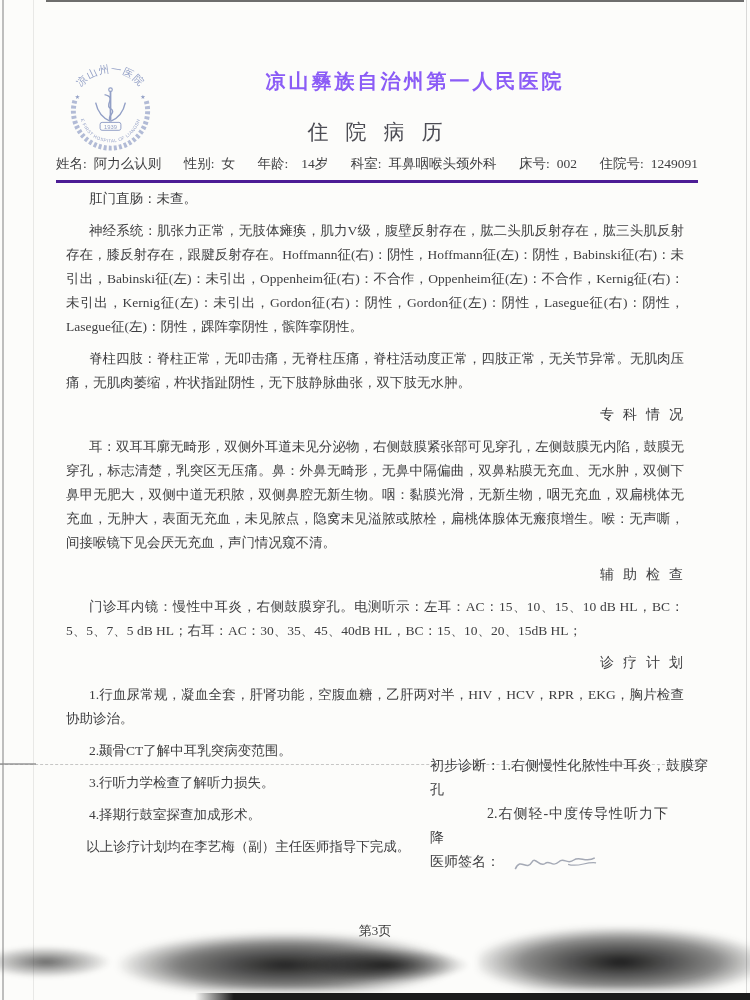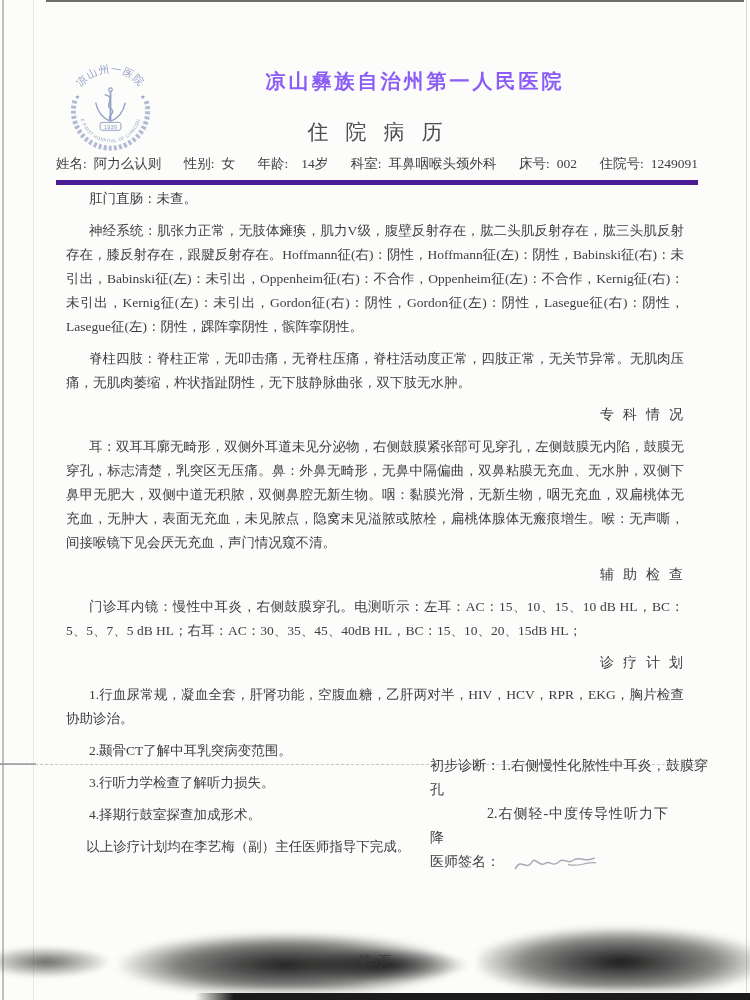--- a/index.html
+++ b/index.html
@@ -22,21 +22,21 @@
     position:absolute; left:120px; right:40px; top:68px; text-align:center;
     font-size:20px; font-weight:600; letter-spacing:3px; color:#8b5cf6; margin:0;
   }
   .doc-title {
     position:absolute; left:0; right:0; top:118px; text-align:center;
     font-size:21px; font-weight:500; letter-spacing:17px; text-indent:17px; color:#4c4c54; margin:0;
   }
   
   .patient-row {
     position:absolute; left:56px; right:52px; top:155px; padding-bottom:7px;
-    border-bottom:5px solid #4c1d95;
+    border-bottom:3px solid #4c1d95;
     display:flex; justify-content:space-between;
     font-size:13.5px; white-space:nowrap;
   }
   .patient-row .val { margin-left:7px; }
   .patient-row .val-wide { margin-left:13px; }
   
   .body-text {
     position:absolute; left:58px; width:634px; top:179px;
     font-size:13.5px; line-height:24px; text-align:justify;
   }
@@ -49,21 +49,21 @@
   
   .diagnosis {
     position:absolute; left:430px; top:754px; width:278px;
     font-size:14px; line-height:24px; text-align:justify;
   }
   .diagnosis p { margin:0; }
   .diagnosis .item2 { text-indent:57px; padding-right:40px; }
   .sig-row { margin-top:5px; white-space:nowrap; }
   .sig-svg { vertical-align:middle; margin-left:8px; opacity:.8; transform:rotate(-3deg); }
   
-  .page-num { position:absolute; left:0; right:0; top:952px; text-align:center; font-size:13px; color:#3a3a3a; z-index:3; }
+  .page-num { position:absolute; left:0; right:0; top:922px; text-align:center; font-size:13px; color:#3a3a3a; z-index:3; }
   
   .smudge { position:absolute; z-index:2; pointer-events:none; }
   .sm1 { left:118px; top:933px; width:335px; height:58px;
     background:radial-gradient(ellipse at 50% 55%, rgba(12,12,12,.92) 0%, rgba(20,20,20,.55) 45%, rgba(20,20,20,0) 72%);
     filter:blur(3px); }
   .sm1b { left:300px; top:948px; width:170px; height:34px;
     background:radial-gradient(ellipse at 50% 50%, rgba(10,10,10,.8) 0%, rgba(10,10,10,0) 70%);
     filter:blur(2px); }
   .sm2 { left:478px; top:928px; width:285px; height:62px;
     background:radial-gradient(ellipse at 50% 55%, rgba(12,12,12,.95) 0%, rgba(20,20,20,.5) 48%, rgba(20,20,20,0) 74%);

